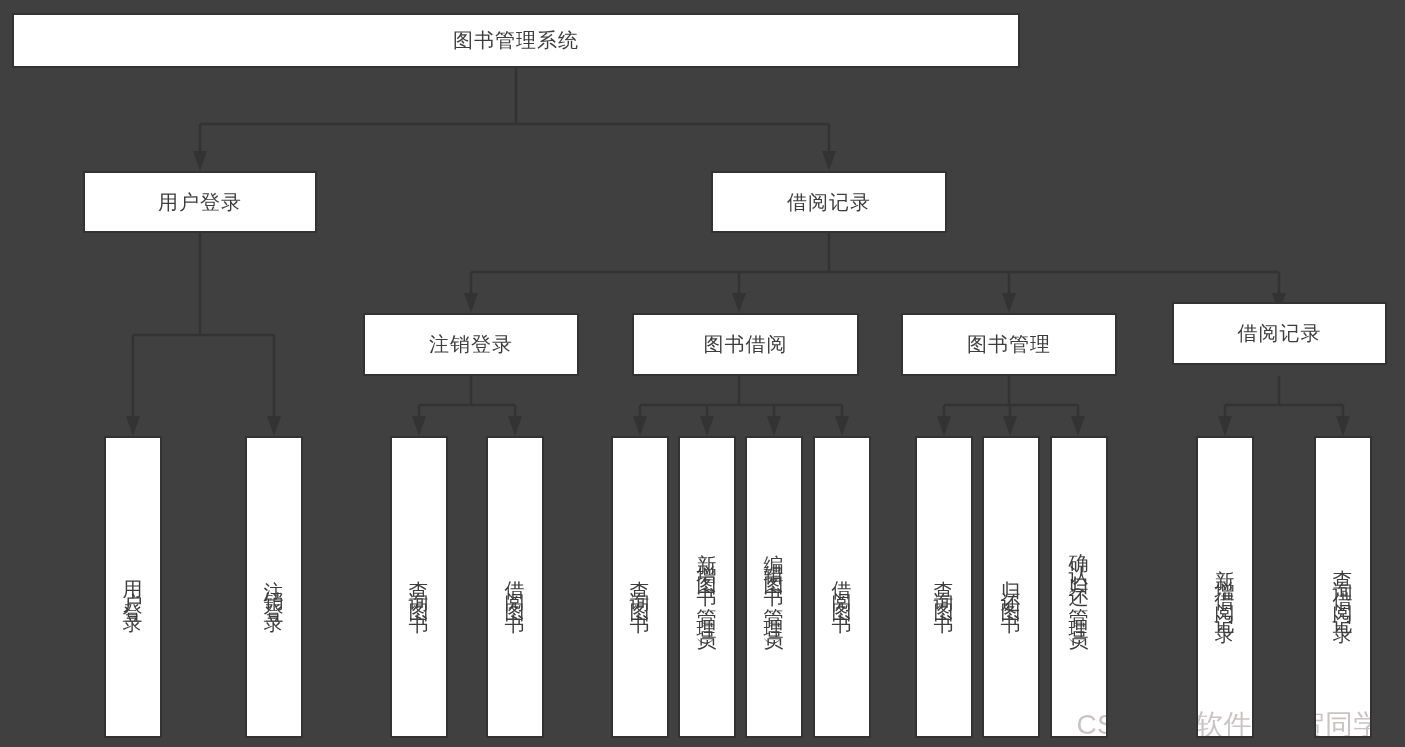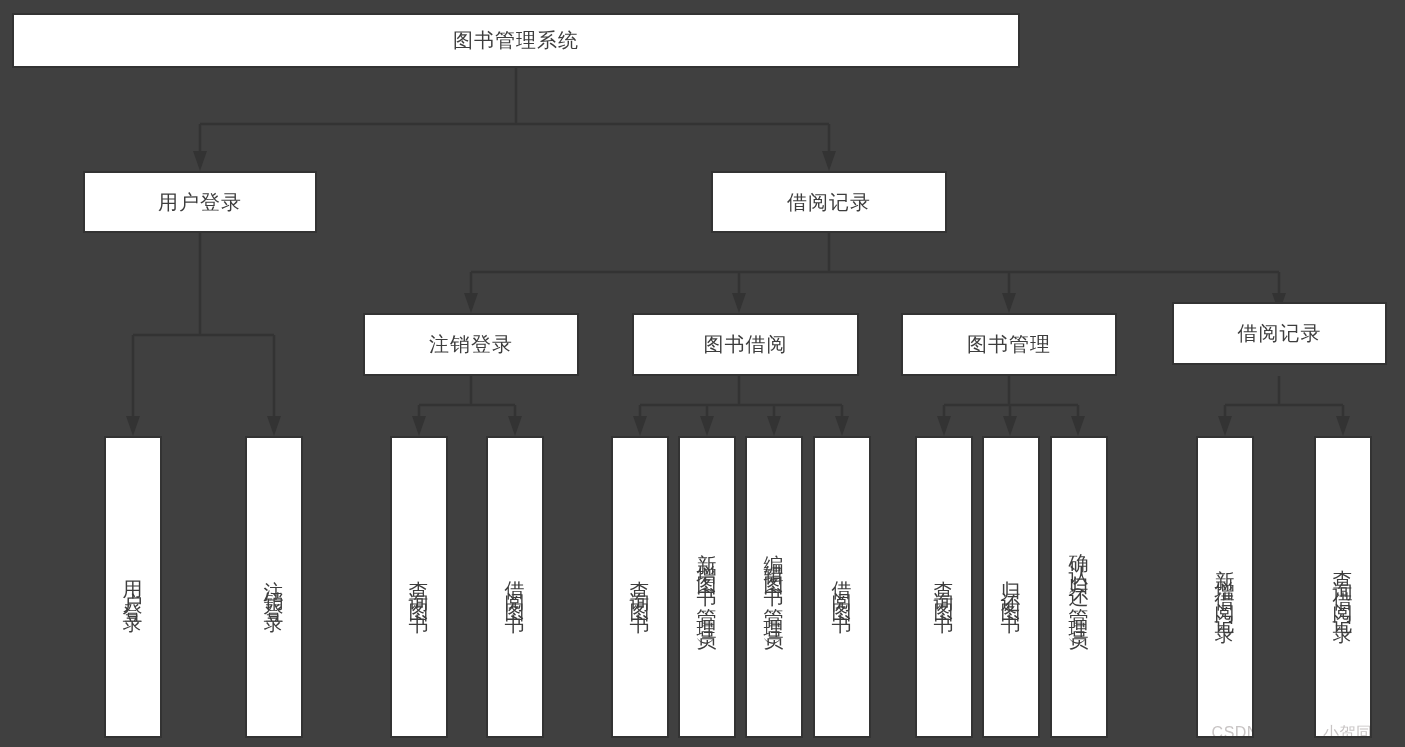--- a/index.html
+++ b/index.html
@@ -37,23 +37,23 @@
   }
   .leaf {
     writing-mode: vertical-rl;
     text-orientation: mixed;
     letter-spacing: 11px;
     line-height: 1;
     white-space: normal;
   }
   #watermark {
     position: absolute;
-    right: 16px;
+    right: 23px;
     bottom: 3px;
-    font-size: 16px;
+    font-size: 28px;
     color: #c8c4c4;
     letter-spacing: 0.5px;
     mix-blend-mode: darken;
     white-space: nowrap;
   }
 </style>
 </head>
 <body>
 
 <div id="canvas">

